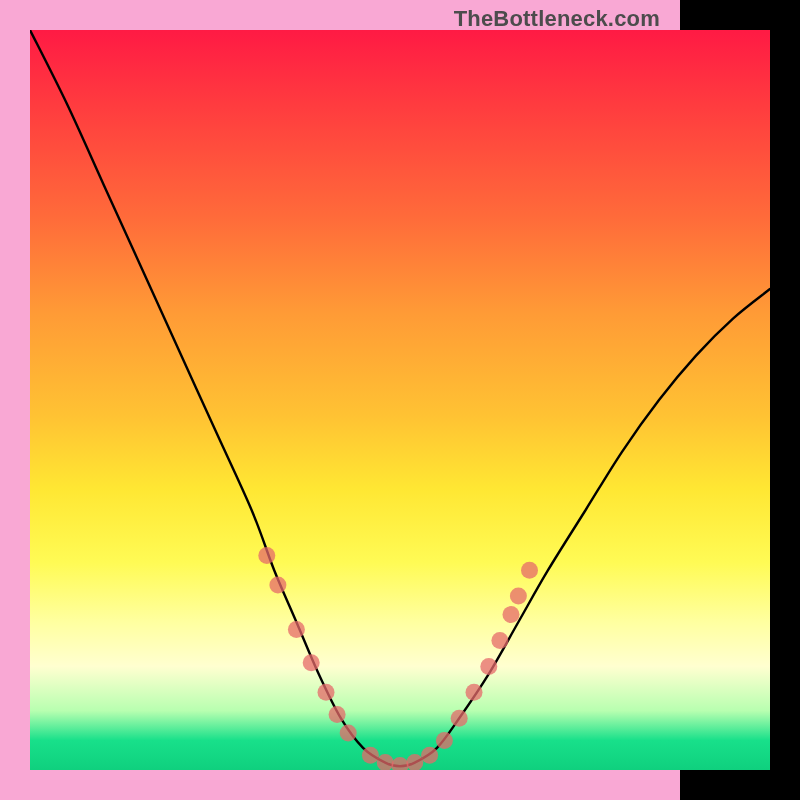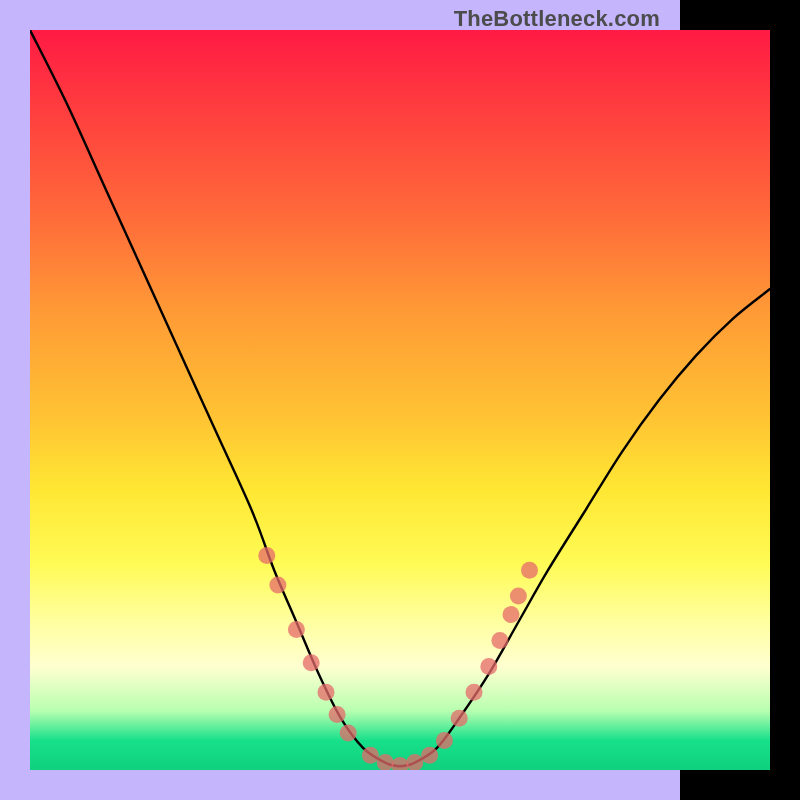--- a/index.html
+++ b/index.html
@@ -8,21 +8,21 @@
     background: #000;
     width: 800px;
     height: 800px;
     overflow: hidden;
     font-family: Arial, Helvetica, sans-serif;
   }
   .frame {
     position: relative;
     width: 680px;
     height: 800px;
-    background: #c4b5fd;
+    background: #f9a8d4;
   }
   .watermark {
     position: absolute;
     top: 6px;
     right: 20px;
     color: #4c4c4c;
     font-size: 22px;
     font-weight: 600;
     letter-spacing: 0.2px;
     z-index: 10;

